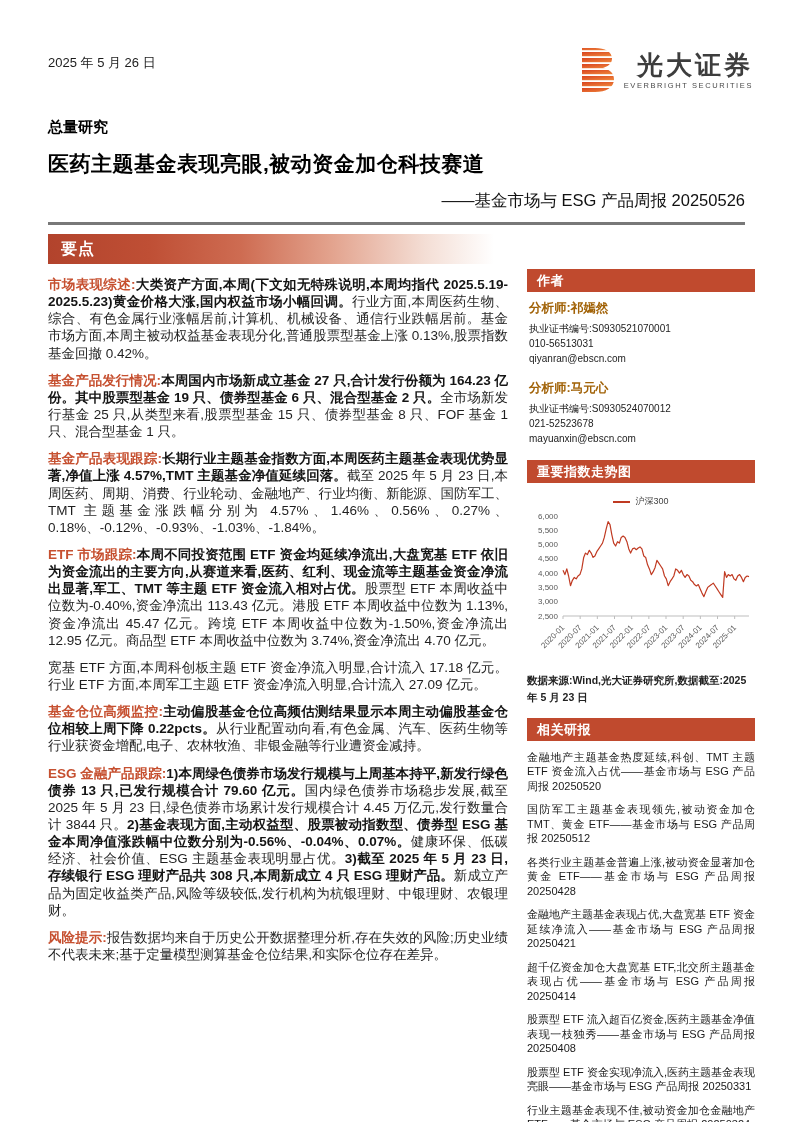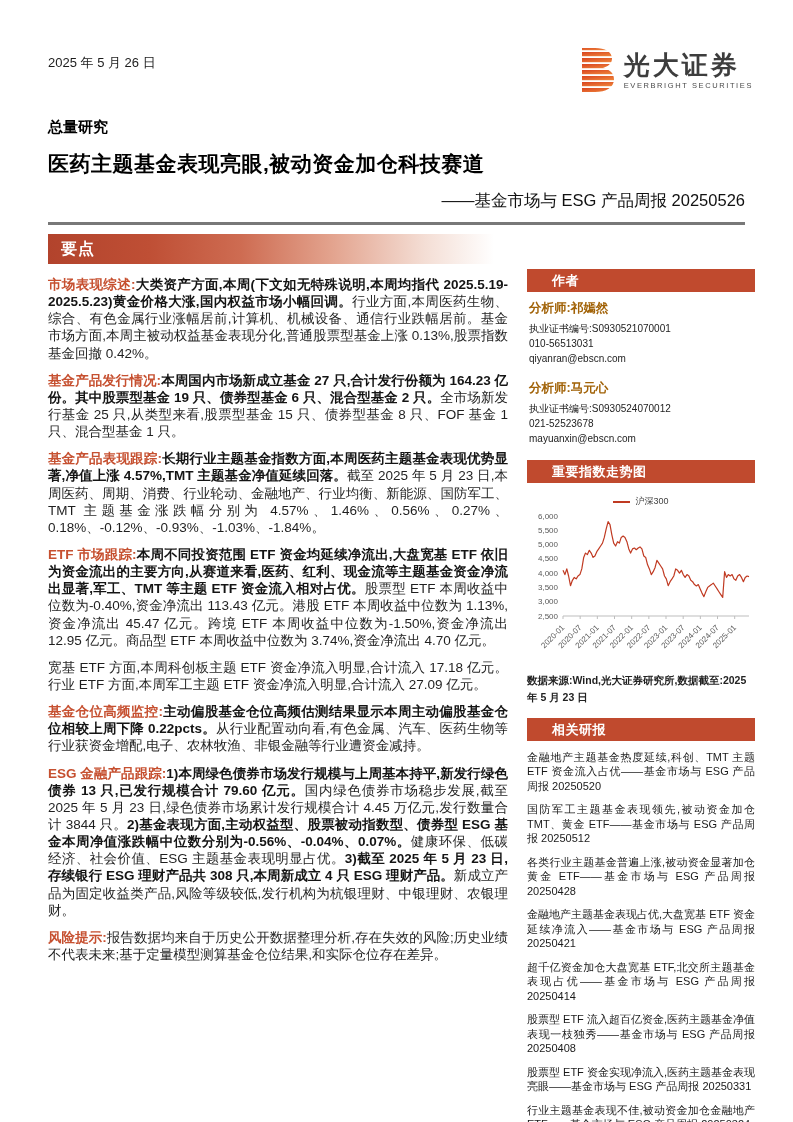--- a/index.html
+++ b/index.html
@@ -3,42 +3,42 @@
 <meta charset="utf-8">
 <style>
   * { margin:0; padding:0; box-sizing:border-box; }
   html,body { background:#ffffff; }
   body { font-family:"Liberation Sans", sans-serif; color:#1c1c1c; }
   .page { position:relative; width:793px; height:1122px; background:#fff; overflow:hidden; }
 
   
   .top-row { display:flex; justify-content:space-between; align-items:flex-start; padding:46px 40px 0 48px; }
   .report-date { font-size:13px; color:#1c1c1c; padding-top:8px; }
-  .logo { display:flex; align-items:center; gap:8px; }
+  .logo { display:flex; align-items:center; gap:8px;text-align:right; }
   .logo-text .cn { font-size:26px; font-weight:bold; color:#3d3d3d; letter-spacing:3px; line-height:1.05; }
   .logo-text .en { font-size:7.5px; color:#4a4a4a; letter-spacing:1.6px; margin-top:2px; }
   .category { padding:0 48px; margin-top:22px; font-size:15px; font-weight:bold; color:#000; }
   .doc-title { padding:0 48px; margin-top:13px; font-size:21px; font-weight:bold; color:#000; letter-spacing:0.5px; }
   .doc-subtitle { padding:0 48px; margin-top:12px; font-size:16.5px; font-weight:500; color:#111;text-align:right; }
   .divider { margin:10px 48px 0 48px; border-top:3px solid #787878; }
 
   
   .columns { display:flex; padding:0 38px 0 48px; margin-top:9px; gap:19px; }
   .col-left { width:460px; flex:none; }
   .col-right { width:228px; flex:none; padding-top:35px; }
 
   .kp-bar { height:30px; line-height:30px; padding-left:13px; color:#fff; font-size:16px; font-weight:bold; letter-spacing:1px;
     background:linear-gradient(90deg,#b2432c 0%,#bf4f35 22%,#ce6c52 42%,#e3a48f 62%,#f4ded5 82%,#ffffff 97%); }
   .kp-body { margin-top:12px; }
   .kp-body p { font-size:13.5px; line-height:1.27; text-align:justify; margin-bottom:10px; color:#1f1f1f; }
   .run-head { color:#c65030; font-weight:bold; }
   .run-b { color:#141414; font-weight:bold; }
   .run-r { color:#1f1f1f; }
 
-  .side-bar { height:23px; line-height:23px; padding-left:25px; background:#c04a2e; color:#fff; font-size:13px; font-weight:bold; letter-spacing:0.5px; }
+  .side-bar { height:23px; line-height:23px; padding-left:10px; background:#c04a2e; color:#fff; font-size:13px; font-weight:bold; letter-spacing:0.5px; }
   .authors { padding:8px 2px 0 2px; }
   .analyst { margin-bottom:14px; }
   .analyst .a-name { font-size:12.5px; font-weight:bold; color:#a16207; margin-bottom:4px; }
   .analyst .a-line { font-size:10px; color:#222; line-height:1.5; }
 
   .chart-block { margin-top:12px; }
   .chart-wrap { padding-top:6px; }
   .legend { display:flex; justify-content:center; align-items:center; gap:5px; margin:6px 0 2px 0; }
   .legend-dash { display:inline-block; width:17px; height:2px; background:#c03a22; }
   .legend-label { font-size:9px; color:#444; }

